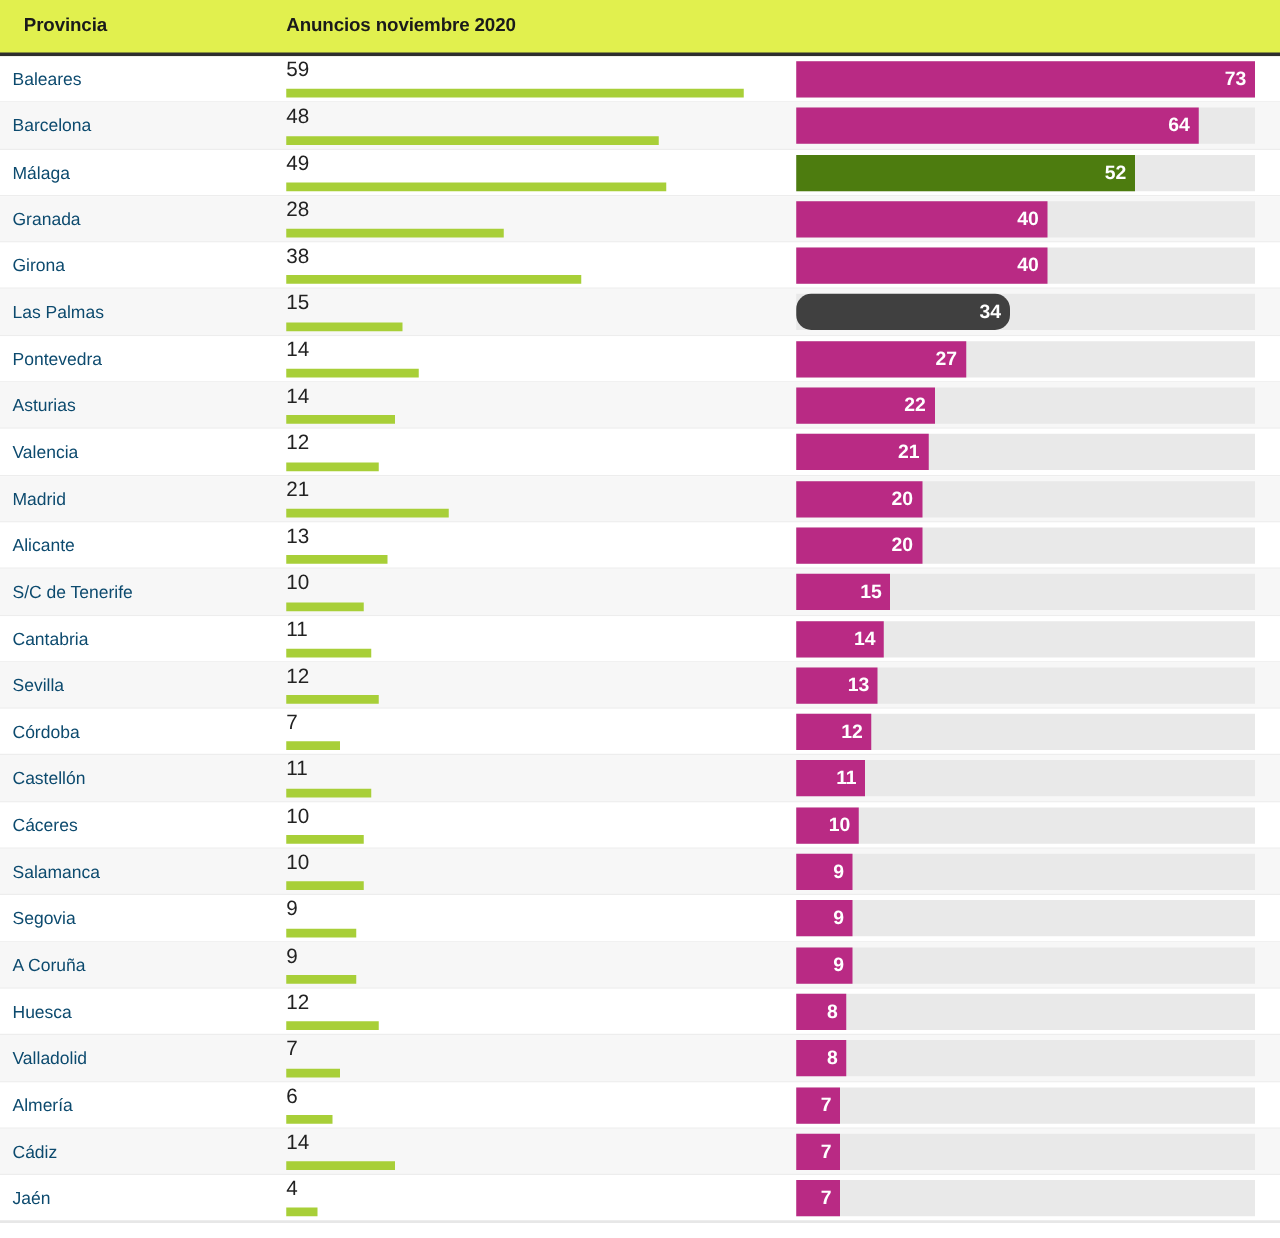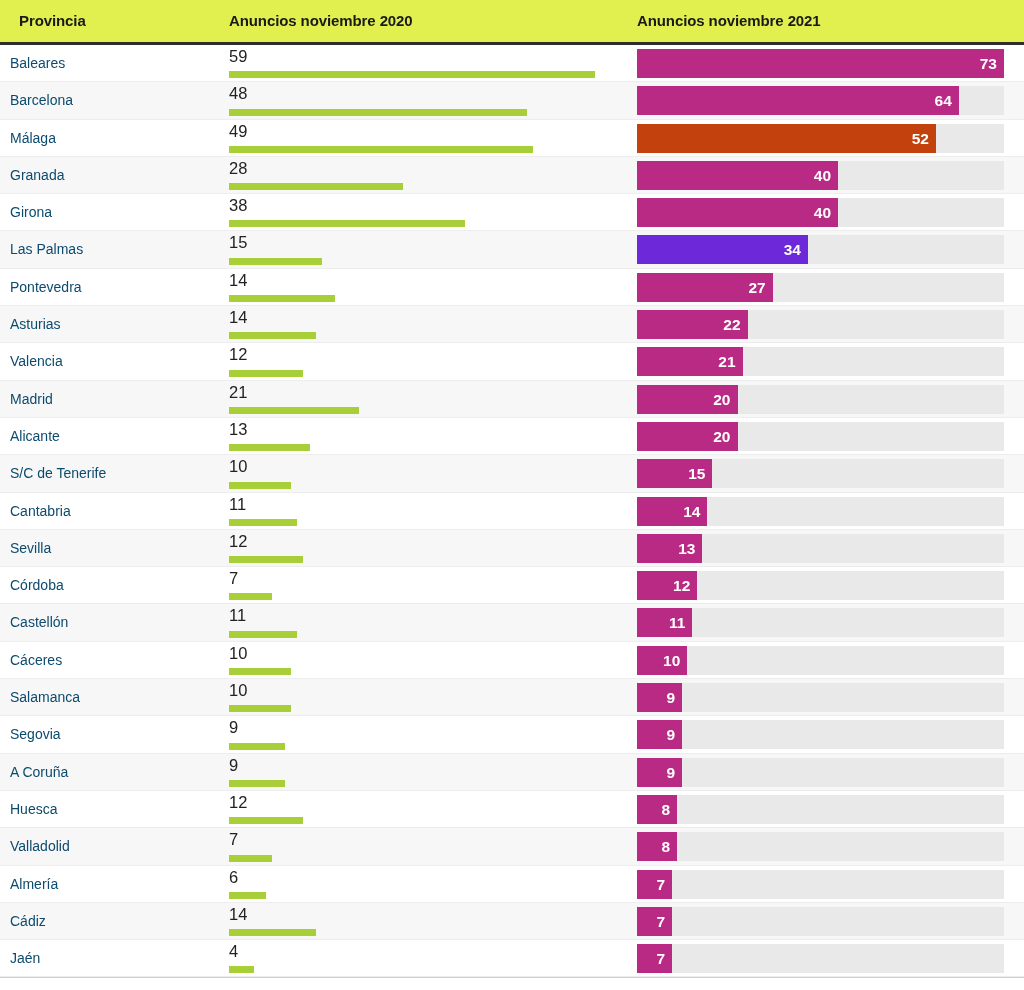--- a/index.html
+++ b/index.html
@@ -131,21 +131,20 @@
   }
 </style>
 </head>
 <body>
 
 <div id="table">
 
   <div class="thead">
     <div class="th th-provincia">Provincia</div>
     <div class="th th-y2020">Anuncios noviembre 2020</div>
-    <div class="th th-y2021">Anuncios noviembre 2021</div>
   </div>
 
   <div class="tbody" id="tbody">
       <div class="row">
         <div class="cell-name">Baleares</div>
         <div class="cell-2020">
           <span class="v2020-num">59</span>
           <span class="v2020-bar" style="width: 366px; background: rgb(168, 207, 56);"></span>
         </div>
         <div class="cell-2021">
@@ -169,21 +168,21 @@
         </div>
       </div>
       <div class="row">
         <div class="cell-name">Málaga</div>
         <div class="cell-2020">
           <span class="v2020-num">49</span>
           <span class="v2020-bar" style="width: 304px; background: rgb(168, 207, 56);"></span>
         </div>
         <div class="cell-2021">
           <span class="v2021-track" style="background: rgb(233, 233, 233);"></span>
-          <span class="v2021-bar" style="width: 271px; background: #c2410c; padding-left: 28px;">
+          <span class="v2021-bar" style="width: 271px; background: #4d7c0f;">
             <span class="v2021-num">52</span>
           </span>
         </div>
       </div>
       <div class="row alt">
         <div class="cell-name">Granada</div>
         <div class="cell-2020">
           <span class="v2020-num">28</span>
           <span class="v2020-bar" style="width: 173.7px; background: rgb(168, 207, 56);"></span>
         </div>
@@ -208,21 +207,21 @@
         </div>
       </div>
       <div class="row alt">
         <div class="cell-name">Las Palmas</div>
         <div class="cell-2020">
           <span class="v2020-num">15</span>
           <span class="v2020-bar" style="width: 93.1px; background: rgb(168, 207, 56);"></span>
         </div>
         <div class="cell-2021">
           <span class="v2021-track" style="background: rgb(233, 233, 233);"></span>
-          <span class="v2021-bar" style="width: 170.9px; background: #6d28d9;">
+          <span class="v2021-bar" style="width: 170.9px; background: #404040; border-radius: 12px;">
             <span class="v2021-num">34</span>
           </span>
         </div>
       </div>
       <div class="row">
         <div class="cell-name">Pontevedra</div>
         <div class="cell-2020">
           <span class="v2020-num">14</span>
           <span class="v2020-bar" style="width: 105.5px; background: rgb(168, 207, 56);"></span>
         </div>

